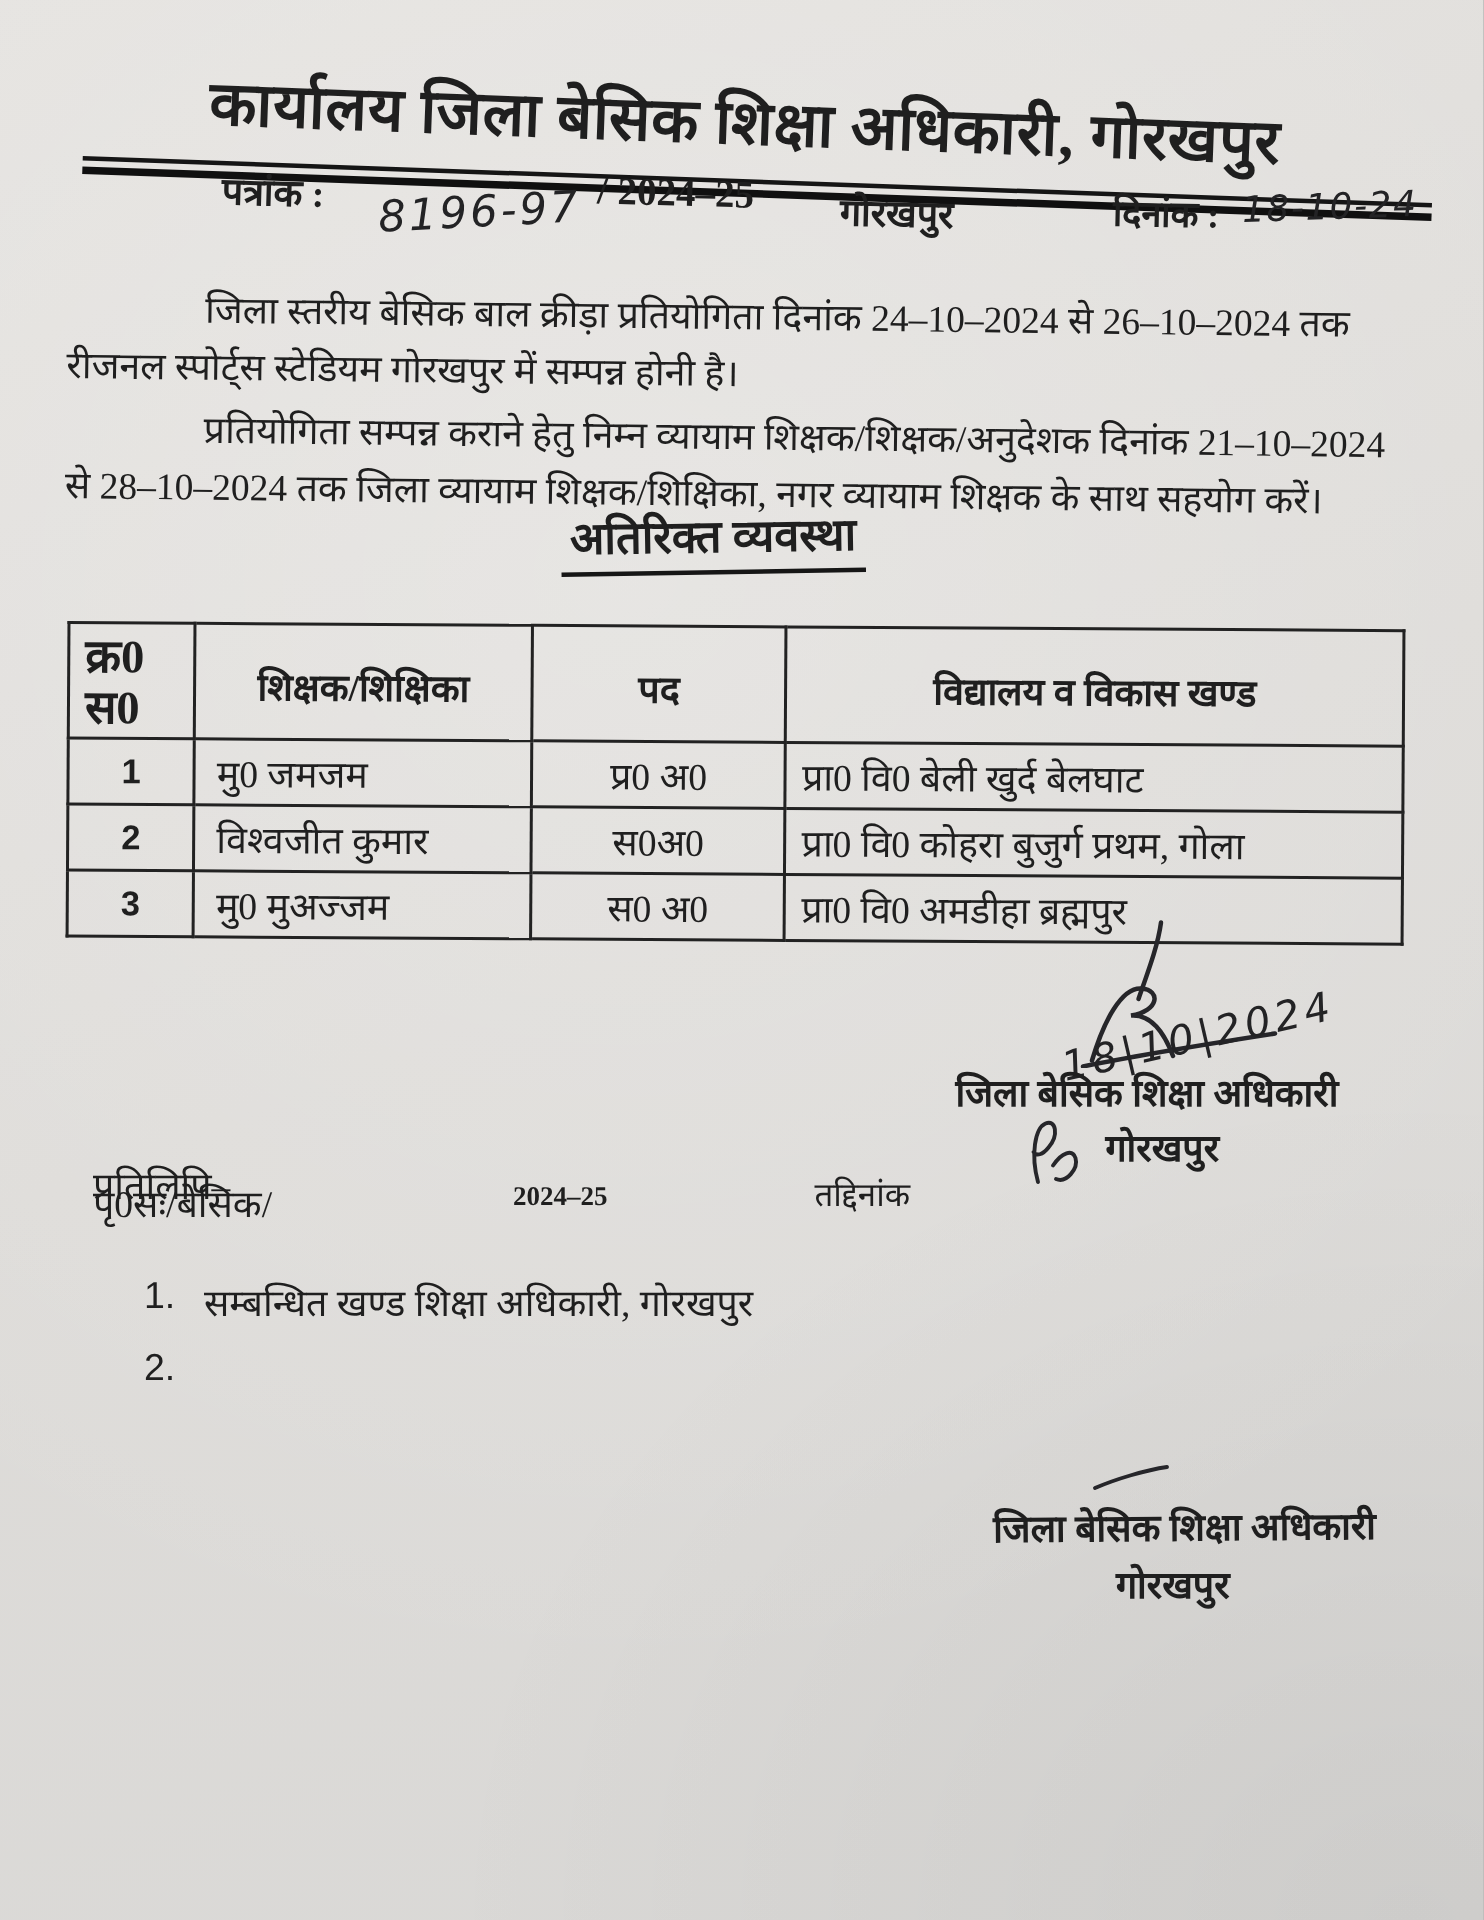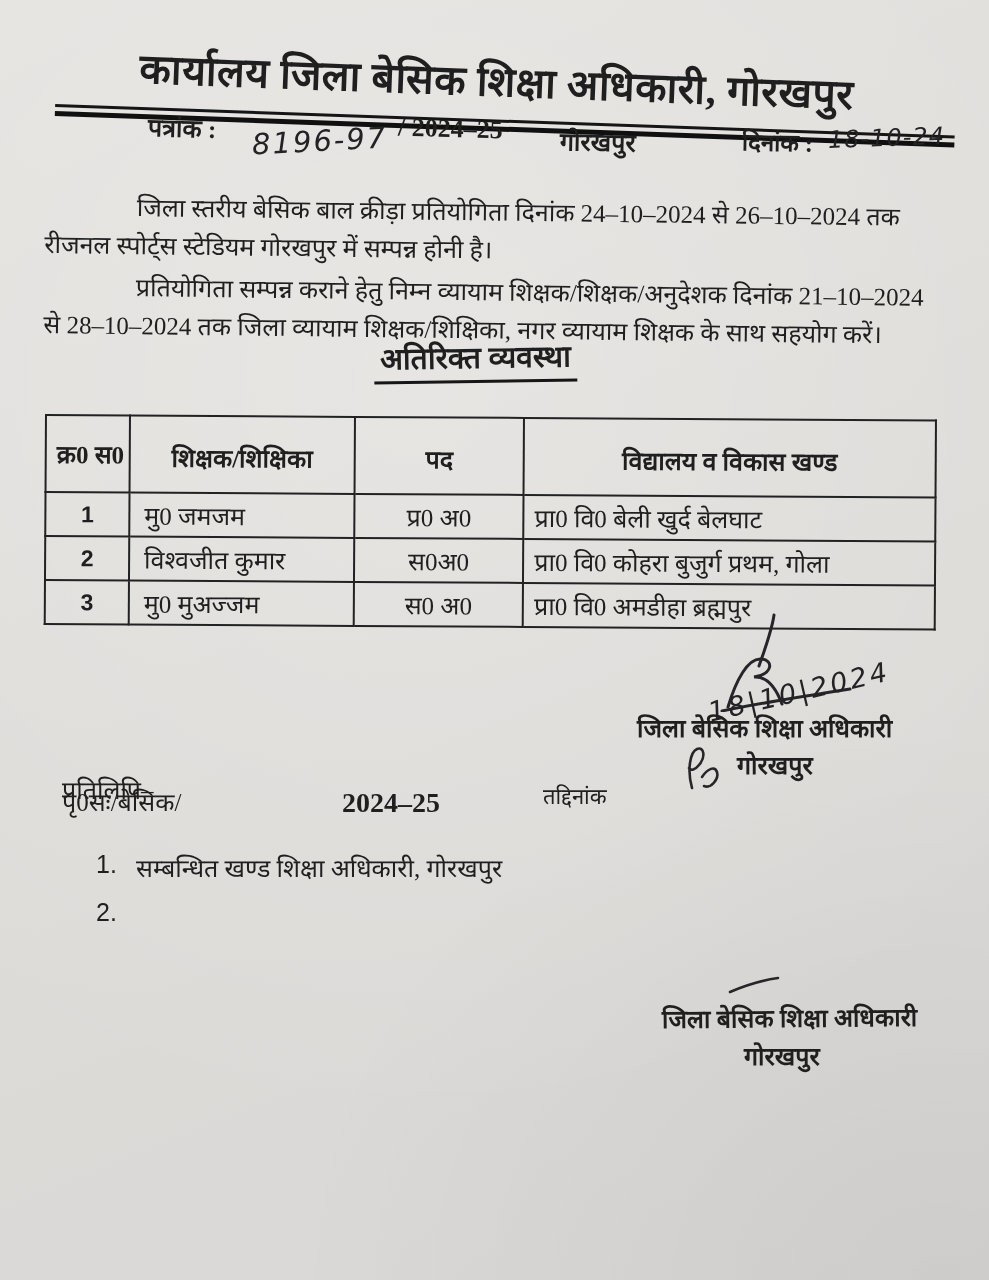--- a/index.html
+++ b/index.html
@@ -73,35 +73,35 @@
   }
   table.roster th,table.roster td{
     border:2px solid #222;
     vertical-align:middle;
   }
   table.roster th{font-weight:bold;}
   .col-sn{width:72px;}
   .col-name{width:228px;}
   .col-post{width:172px;}
   .col-school{width:420px;}
-  th.h-sn{height:70px;text-align:left;padding-left:10px;line-height:34px;font-size:25px;vertical-align:top;padding-top:4px;width:72px;}
+  th.h-sn{height:70px;text-align:left;padding-left:10px;line-height:34px;font-size:31px;vertical-align:top;padding-top:4px;width:72px;}
   th.h-name,th.h-post,th.h-school{text-align:center;vertical-align:top;padding-top:6px;}
   td.c-sn{height:40px;text-align:center;font-family:"Liberation Sans","DejaVu Sans",sans-serif;font-weight:bold;font-size:23px;}
   td.c-name{padding-left:14px;text-align:left;}
   td.c-post{text-align:center;}
   td.c-school{padding-left:10px;text-align:left;}
   
   .sig-svg{left:700px;top:612px;}
   .sig-date{left:706px;top:676px;font-size:27px;transform:rotate(-13deg);letter-spacing:3px;}
   .sig-designation{left:637px;top:710px;font-size:25px;font-weight:bold;white-space:nowrap;}
   .sig-scribble{left:680px;top:744px;}
   .sig-place{left:737px;top:747px;font-size:25px;font-weight:bold;}
   
   .endorse-ref{left:62px;top:784px;font-size:25px;}
-  .endorse-year{left:342px;top:787px;font-size:28px;font-weight:bold;}
+  .endorse-year{left:342px;top:787px;font-size:18px;font-weight:bold;}
   .endorse-date{left:543px;top:780px;font-size:22px;}
   .copy-heading{left:62px;top:772px;font-size:25px;}
   .copy-list{left:96px;top:850px;font-size:25px;}
   .copy-item{display:flex;margin-bottom:14px;}
   .copy-num{width:40px;font-family:"Liberation Sans","DejaVu Sans",sans-serif;}
   
   .closing-dash{left:726px;top:974px;}
   .closing-designation{left:662px;top:1000px;font-size:25px;font-weight:bold;white-space:nowrap;transform:rotate(-0.5deg);}
   .closing-place{left:744px;top:1038px;font-size:25px;font-weight:bold;}
 </style>

